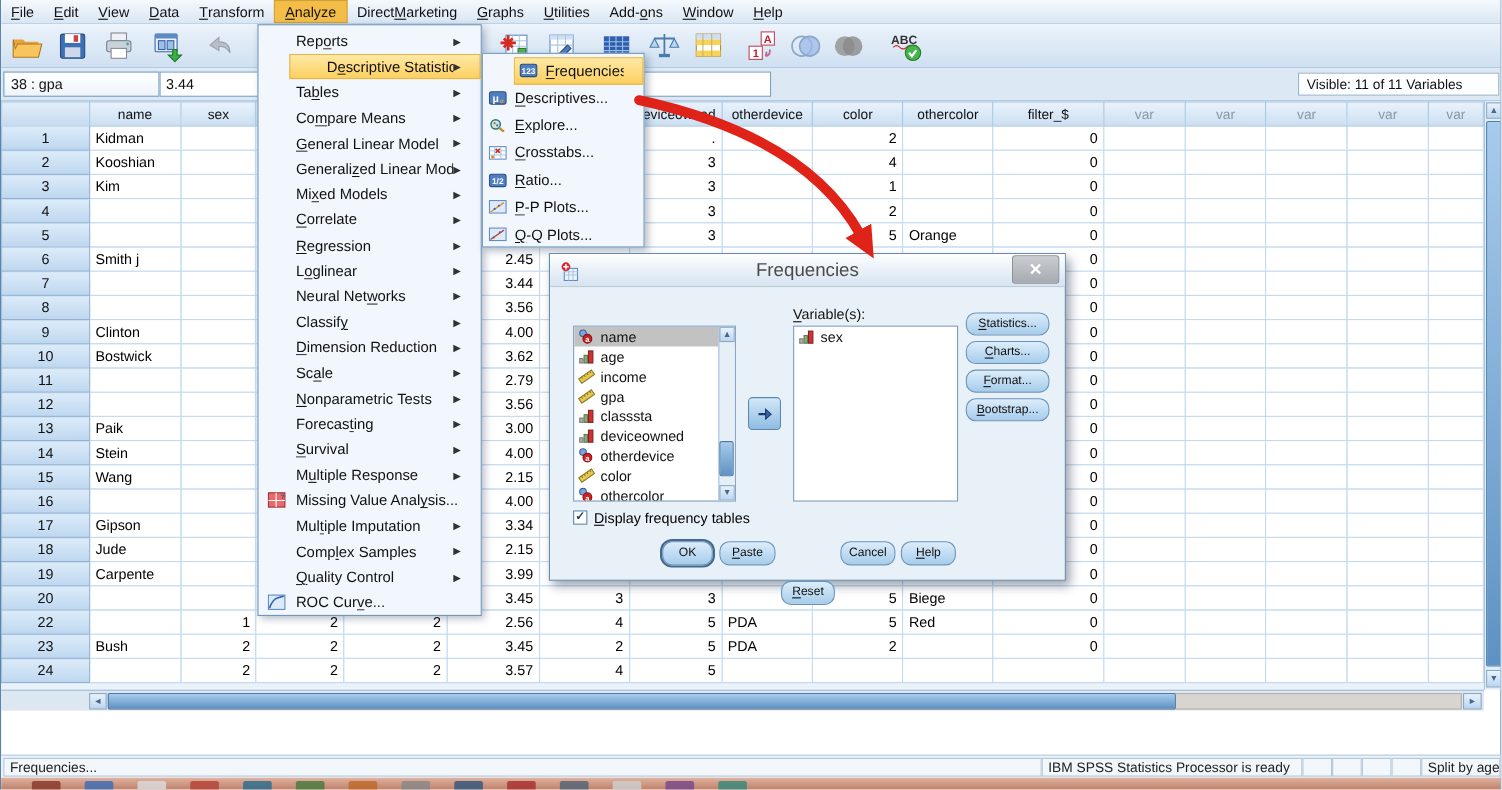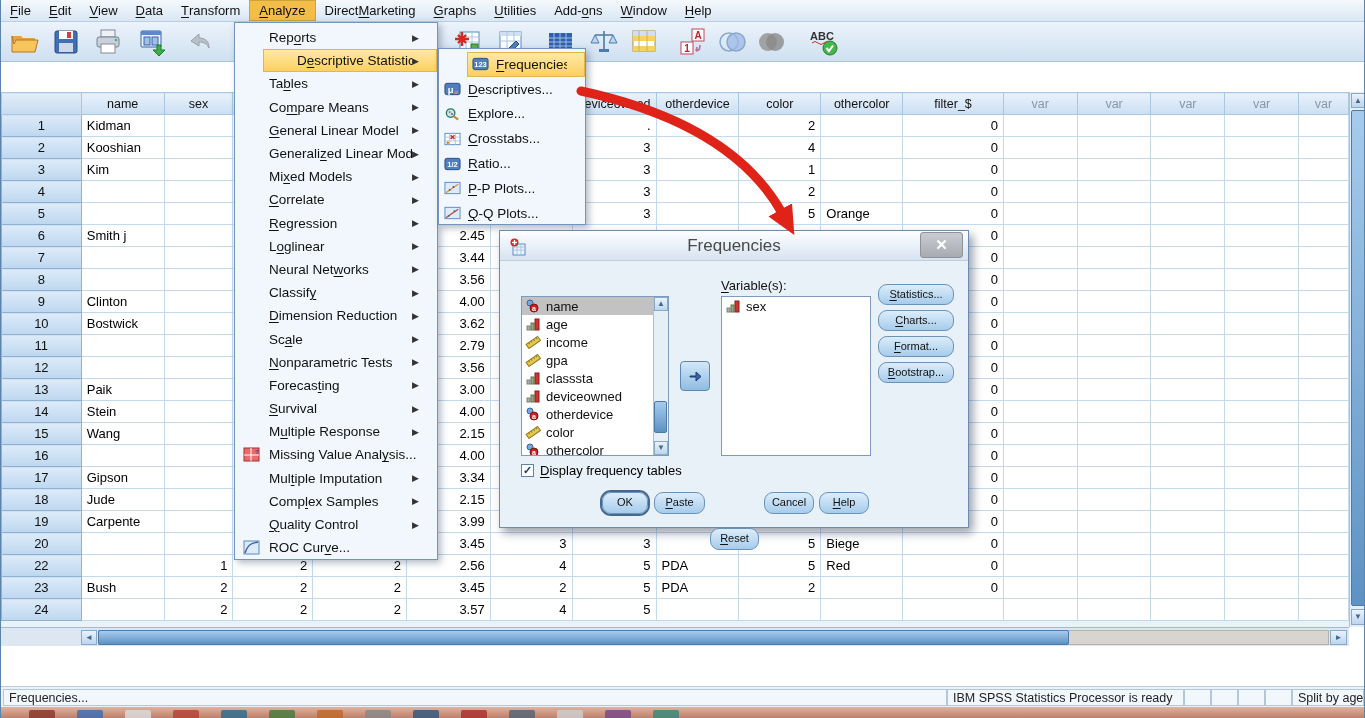--- a/index.html
+++ b/index.html
@@ -215,20 +215,25 @@
     <div class="tbico" style="left:806px">
         <svg viewBox="0 0 30 30">
           <text x="13" y="13" font-size="11" font-weight="bold" fill="#333" text-anchor="middle">ABC</text>
           <path d="M3 16 q3-3 6 0 q3 3 6 0 q3-3 6 0" stroke="#d42a20" fill="none"></path>
           <circle cx="21" cy="21" r="7" fill="#45b54e" stroke="#2e7a2a"></circle>
           <path d="M17.5 21 l2.5 3 4-5.5" stroke="#fff" stroke-width="2" fill="none"></path>
         </svg>
       </div>
   </div>
 
+  <div id="celleditor">
+    <div id="cellref">38 : gpa</div>
+    <div id="cellval">3.44</div>
+    <div id="visbox">Visible: 11 of 11 Variables</div>
+  </div>
 
   <div id="gridwrap">
       <table id="grid">
         <colgroup>
           <col style="width:80px">
           <col style="width:83px">
           <col style="width:69px">
           <col style="width:80px">
           <col style="width:94px">
           <col style="width:84px">

